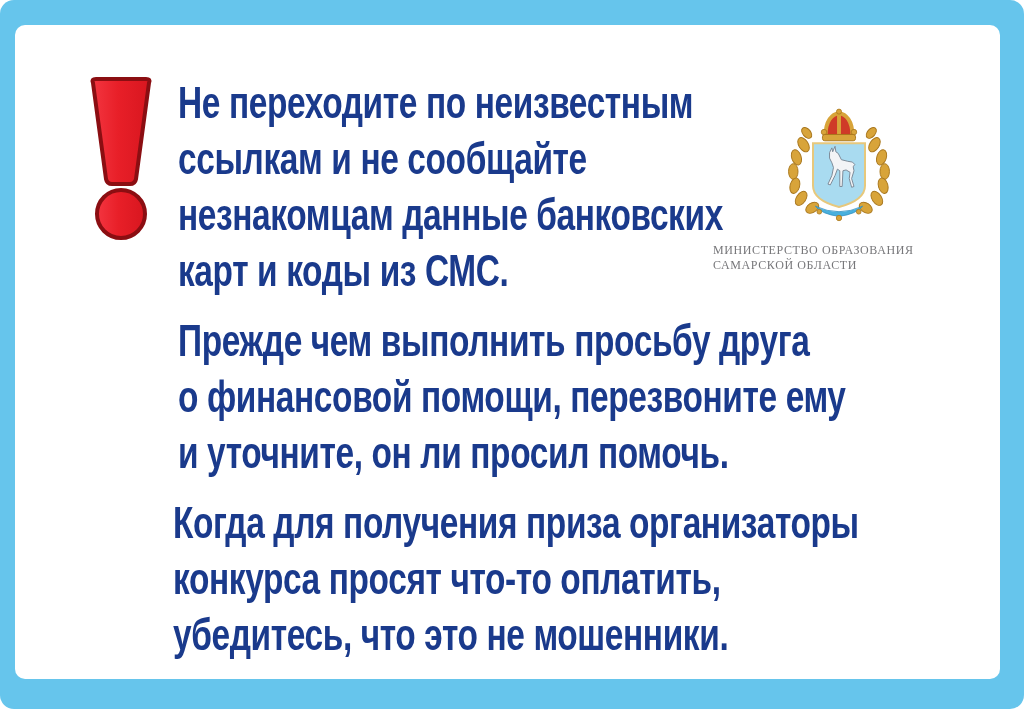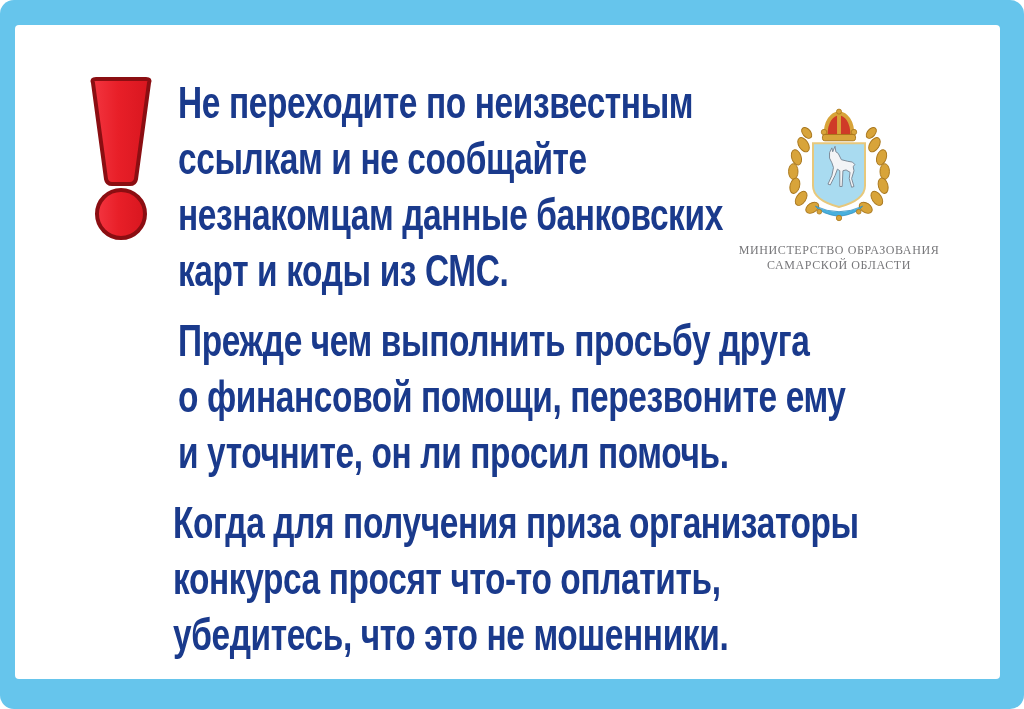--- a/index.html
+++ b/index.html
@@ -8,42 +8,41 @@
     width: 1024px; height: 709px;
     background: #66C5EC;
     border-radius: 14px;
     overflow: hidden;
     font-family: "Liberation Sans", sans-serif;
   }
   .card {
     position: absolute;
     left: 15px; top: 25px; right: 24px; bottom: 30px;
     background: #ffffff;
-    border-radius: 4px;
+    border-radius: 10px;
   }
   .tip {
     position: absolute;
     width: 1000px;
     color: #1A3A8C;
     font-weight: 700;
     font-size: 44px;
     line-height: 56px;
     letter-spacing: -0.5px;
     white-space: pre-line;
     transform: scaleX(0.76);
     transform-origin: 0 0;
   }
   .tip1 { left: 163px; top: 50px; }
   .tip2 { left: 163px; top: 288px; }
   .tip3 { left: 158px; top: 470px; }
   .warn-icon { position: absolute; left: 58px; top: 48px; }
   .logo {
     position: absolute;
     left: 698px; top: 70px; width: 252px;
-    text-align: center;
   }
   .logo svg { display: block; margin: 0 auto; }
   .logo-text {
     margin-top: 6px;
     color: #77777a;
     font-family: "Liberation Serif", serif;
     font-size: 12px;
     line-height: 15px;
     letter-spacing: 0.6px;
     white-space: pre-line;

